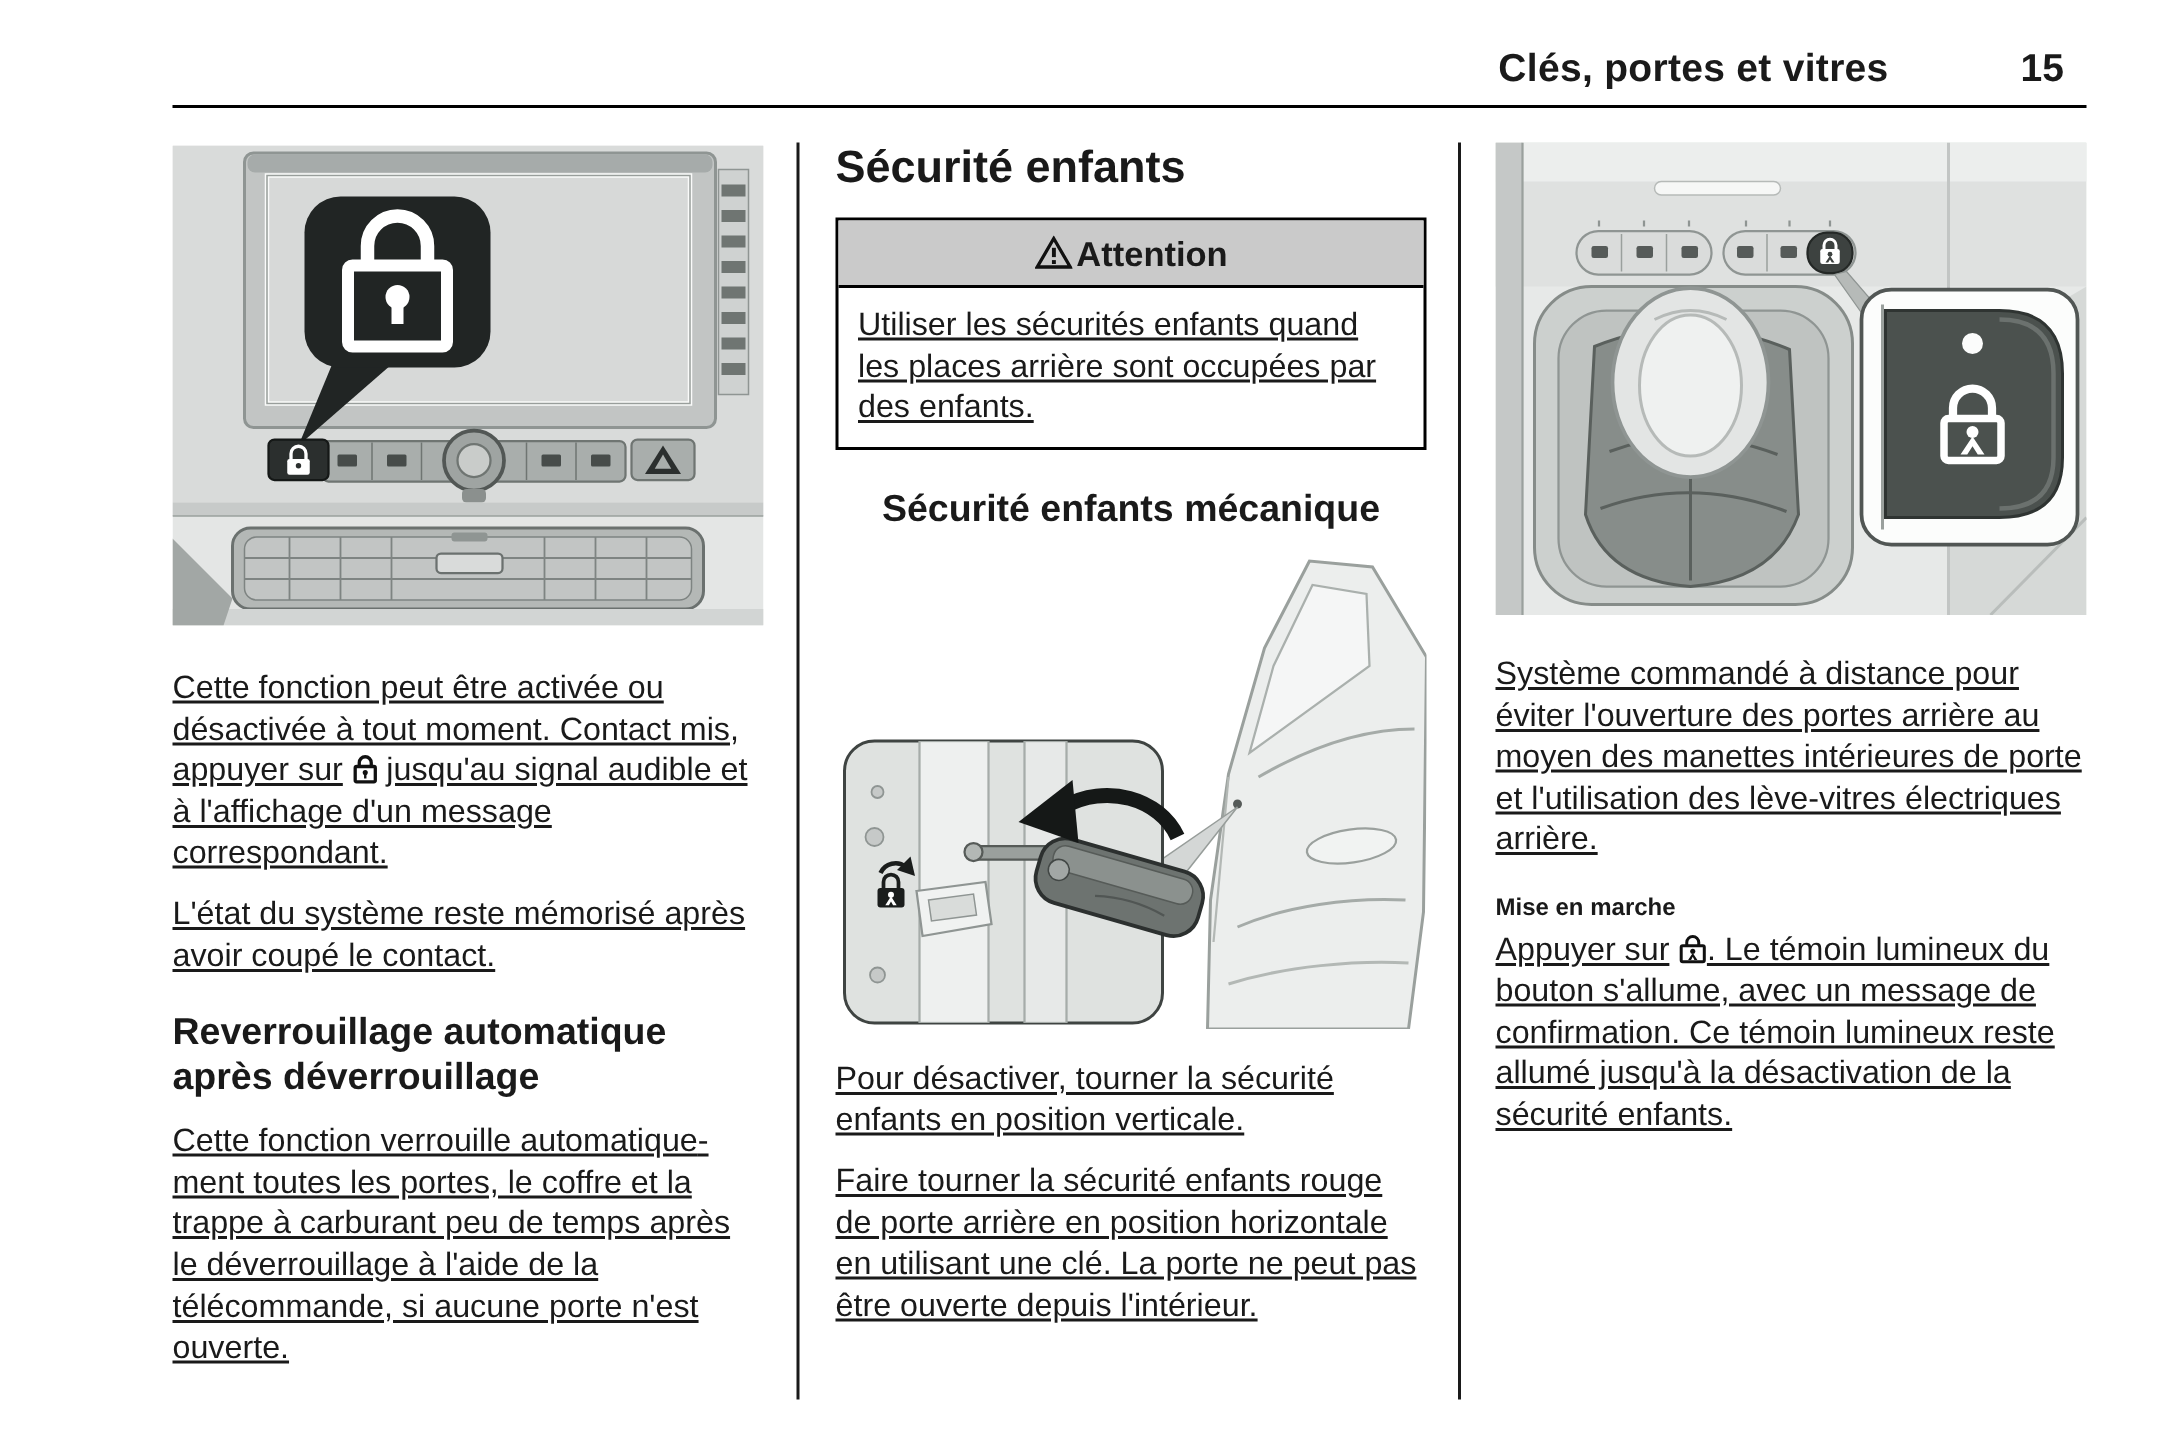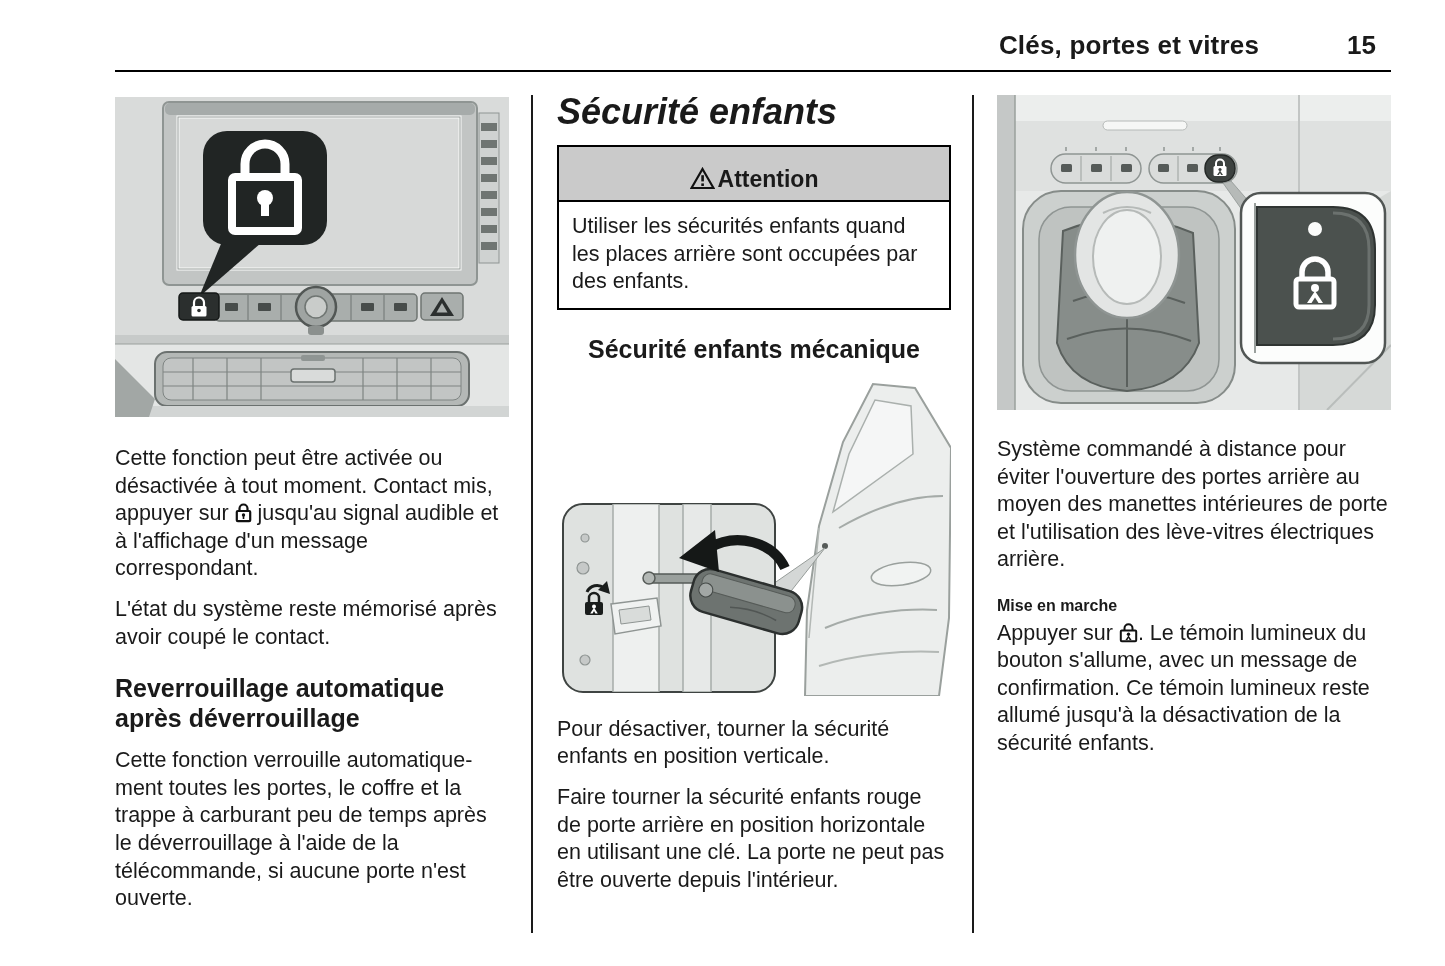--- a/index.html
+++ b/index.html
@@ -16,34 +16,34 @@
   .vdiv{position:absolute;top:95px;width:2px;height:838px;background:#1a1a1a;}
   .vdiv.d1{left:531px;}
   .vdiv.d2{left:972px;}
 
   
   .col{position:absolute;top:95px;width:394px;font-size:21.5px;line-height:27.6px;}
   .col1{left:115px;}
   .col2{left:557px;}
   .col3{left:997px;}
 
-  .col p{margin:0 0 13px 0;}
-  h1.main-h{font-size:36px;line-height:34px;font-weight:bold;margin:0 0 16px 0;font-style:italic;}
+  .col p{margin:0 0 13px 0;text-decoration:underline;}
+  h1.main-h{font-size:30px;line-height:34px;font-weight:bold;margin:0 0 16px 0;}
   h2.sub-h{font-size:25px;line-height:30px;font-weight:bold;margin:22px 0 14px 0;}
   h3.run-h{font-size:16px;line-height:27.6px;font-weight:bold;margin:18px 0 0 0;}
 
   .figure{width:394px;line-height:0;}
   .figure svg{display:block;}
   .fig1{margin:2px 0 28px 0;}
   .fig2{margin:2px 0 20px 0;}
   .fig3{margin:0 0 26px 0;}
 
   
   .att-box{border:2px solid #000;margin:0 0 24px 0;}
-  .att-head{background:#cacaca;border-bottom:2px solid #000;text-align:center;font-weight:bold;font-size:23px;padding:19px 0 8px 0;line-height:26px;}
+  .att-head{background:#cacaca;border-bottom:2px solid #000;text-align:center;font-weight:bold;font-size:23px;padding:9px 0 8px 0;line-height:26px;}
   .att-head .tri{display:inline-block;vertical-align:-3px;margin-right:3px;line-height:0;}
   .att-body{padding:11px 13px 12px 13px;}
   .att-body p{margin:0;}
 
   .inl-ico{display:inline-block;line-height:0;vertical-align:-3px;}
   .gap-both{margin:0 6px;}
   .gap-left{margin-left:6px;}
 </style>
 </head>
 <body>

